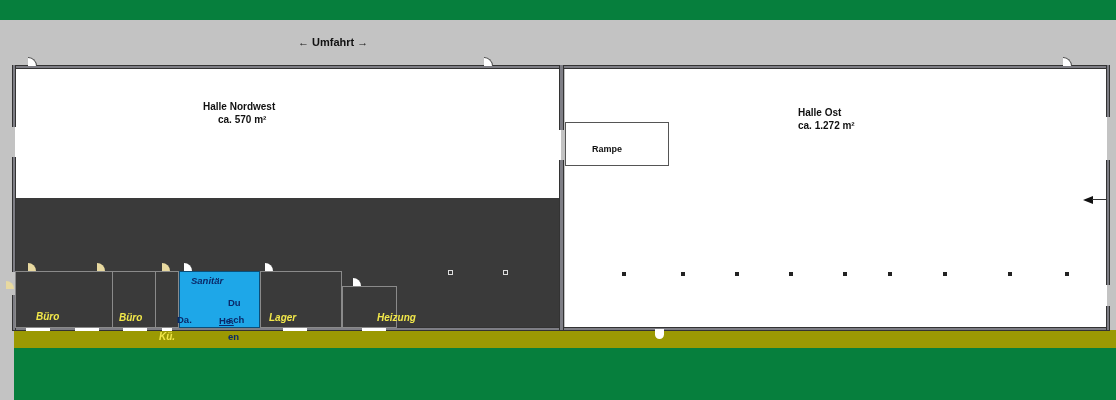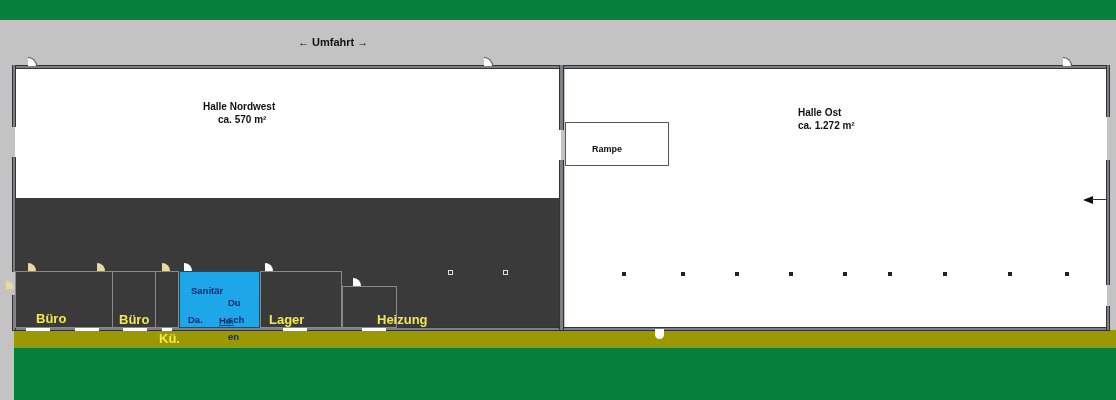--- a/index.html
+++ b/index.html
@@ -3,21 +3,21 @@
 <meta charset="utf-8">
 <style>
   html, body { margin: 0; padding: 0; }
   body { width: 1116px; height: 400px; position: relative; overflow: hidden; background: #c3c3c3; font-family: "Liberation Sans", sans-serif; }
   .abs { position: absolute; }
   .green { background: #067f3d; }
   .olive { background: #9b9903; }
   .wall-h { background: #7e7e85; border-top: 1px solid #333; border-bottom: 1px solid #333; box-sizing: border-box; }
   .wall-v { background: #7e7e85; border-left: 1px solid #333; border-right: 1px solid #333; box-sizing: border-box; }
   .lbl { font-weight: bold; font-size: 10px; color: #111; white-space: pre; line-height: 13px; }
-  .ylbl { font-weight: bold; font-size: 13px; color: #f2e84a; white-space: nowrap; }
+  .ylbl { font-weight: bold; font-size: 10px; color: #f2e84a; white-space: nowrap; font-style: italic; }
   .blbl { font-weight: bold; font-size: 9.5px; color: #0a2a6a; white-space: nowrap; line-height: 12px; }
   .room { border: 1px solid #8a8a8a; box-sizing: border-box; }
   .col-dot { width: 4px; height: 4px; background: #222; }
   .door-arc { width: 9px; height: 9px; background: #fff; border-top-right-radius: 9px; border: 1px solid #444; border-bottom: none; border-left: none; box-sizing: border-box; }
   .win { background: #fff; height: 3px; }
   .lamp { width: 8px; height: 8px; background: #e8d9a0; border-top-right-radius: 8px; }
 </style>
 </head>
 <body>
 
@@ -92,20 +92,20 @@
 <div class="abs win" style="left:26px;top:328px;width:24px;"></div>
 <div class="abs win" style="left:75px;top:328px;width:24px;"></div>
 <div class="abs win" style="left:123px;top:328px;width:24px;"></div>
 <div class="abs win" style="left:162px;top:328px;width:10px;"></div>
 <div class="abs win" style="left:283px;top:328px;width:24px;"></div>
 <div class="abs win" style="left:362px;top:328px;width:24px;"></div>
 
 <div class="abs ylbl" style="left:36px;top:311px;">Büro</div>
 <div class="abs ylbl" style="left:119px;top:312px;">Büro</div>
 <div class="abs ylbl" style="left:159px;top:331px;">Kü.</div>
-<div class="abs blbl" style="left:191px;top:285px;">Sanitär</div>
-<div class="abs blbl" style="left:188px;top:314px;">Da.</div>
+<div class="abs blbl" style="left:191px;top:275px;font-style:italic;">Sanitär</div>
+<div class="abs blbl" style="left:177px;top:314px;">Da.</div>
 <div class="abs blbl" style="left:219px;top:315px;text-decoration:underline;">He.</div>
 <div class="abs blbl" style="left:228px;top:294px;white-space:pre;line-height:17px;">Du
 sch
 en</div>
 <div class="abs ylbl" style="left:269px;top:312px;">Lager</div>
 <div class="abs ylbl" style="left:345px;top:312px;margin-left:32px;">Heizung</div>
 
 </body></html>

